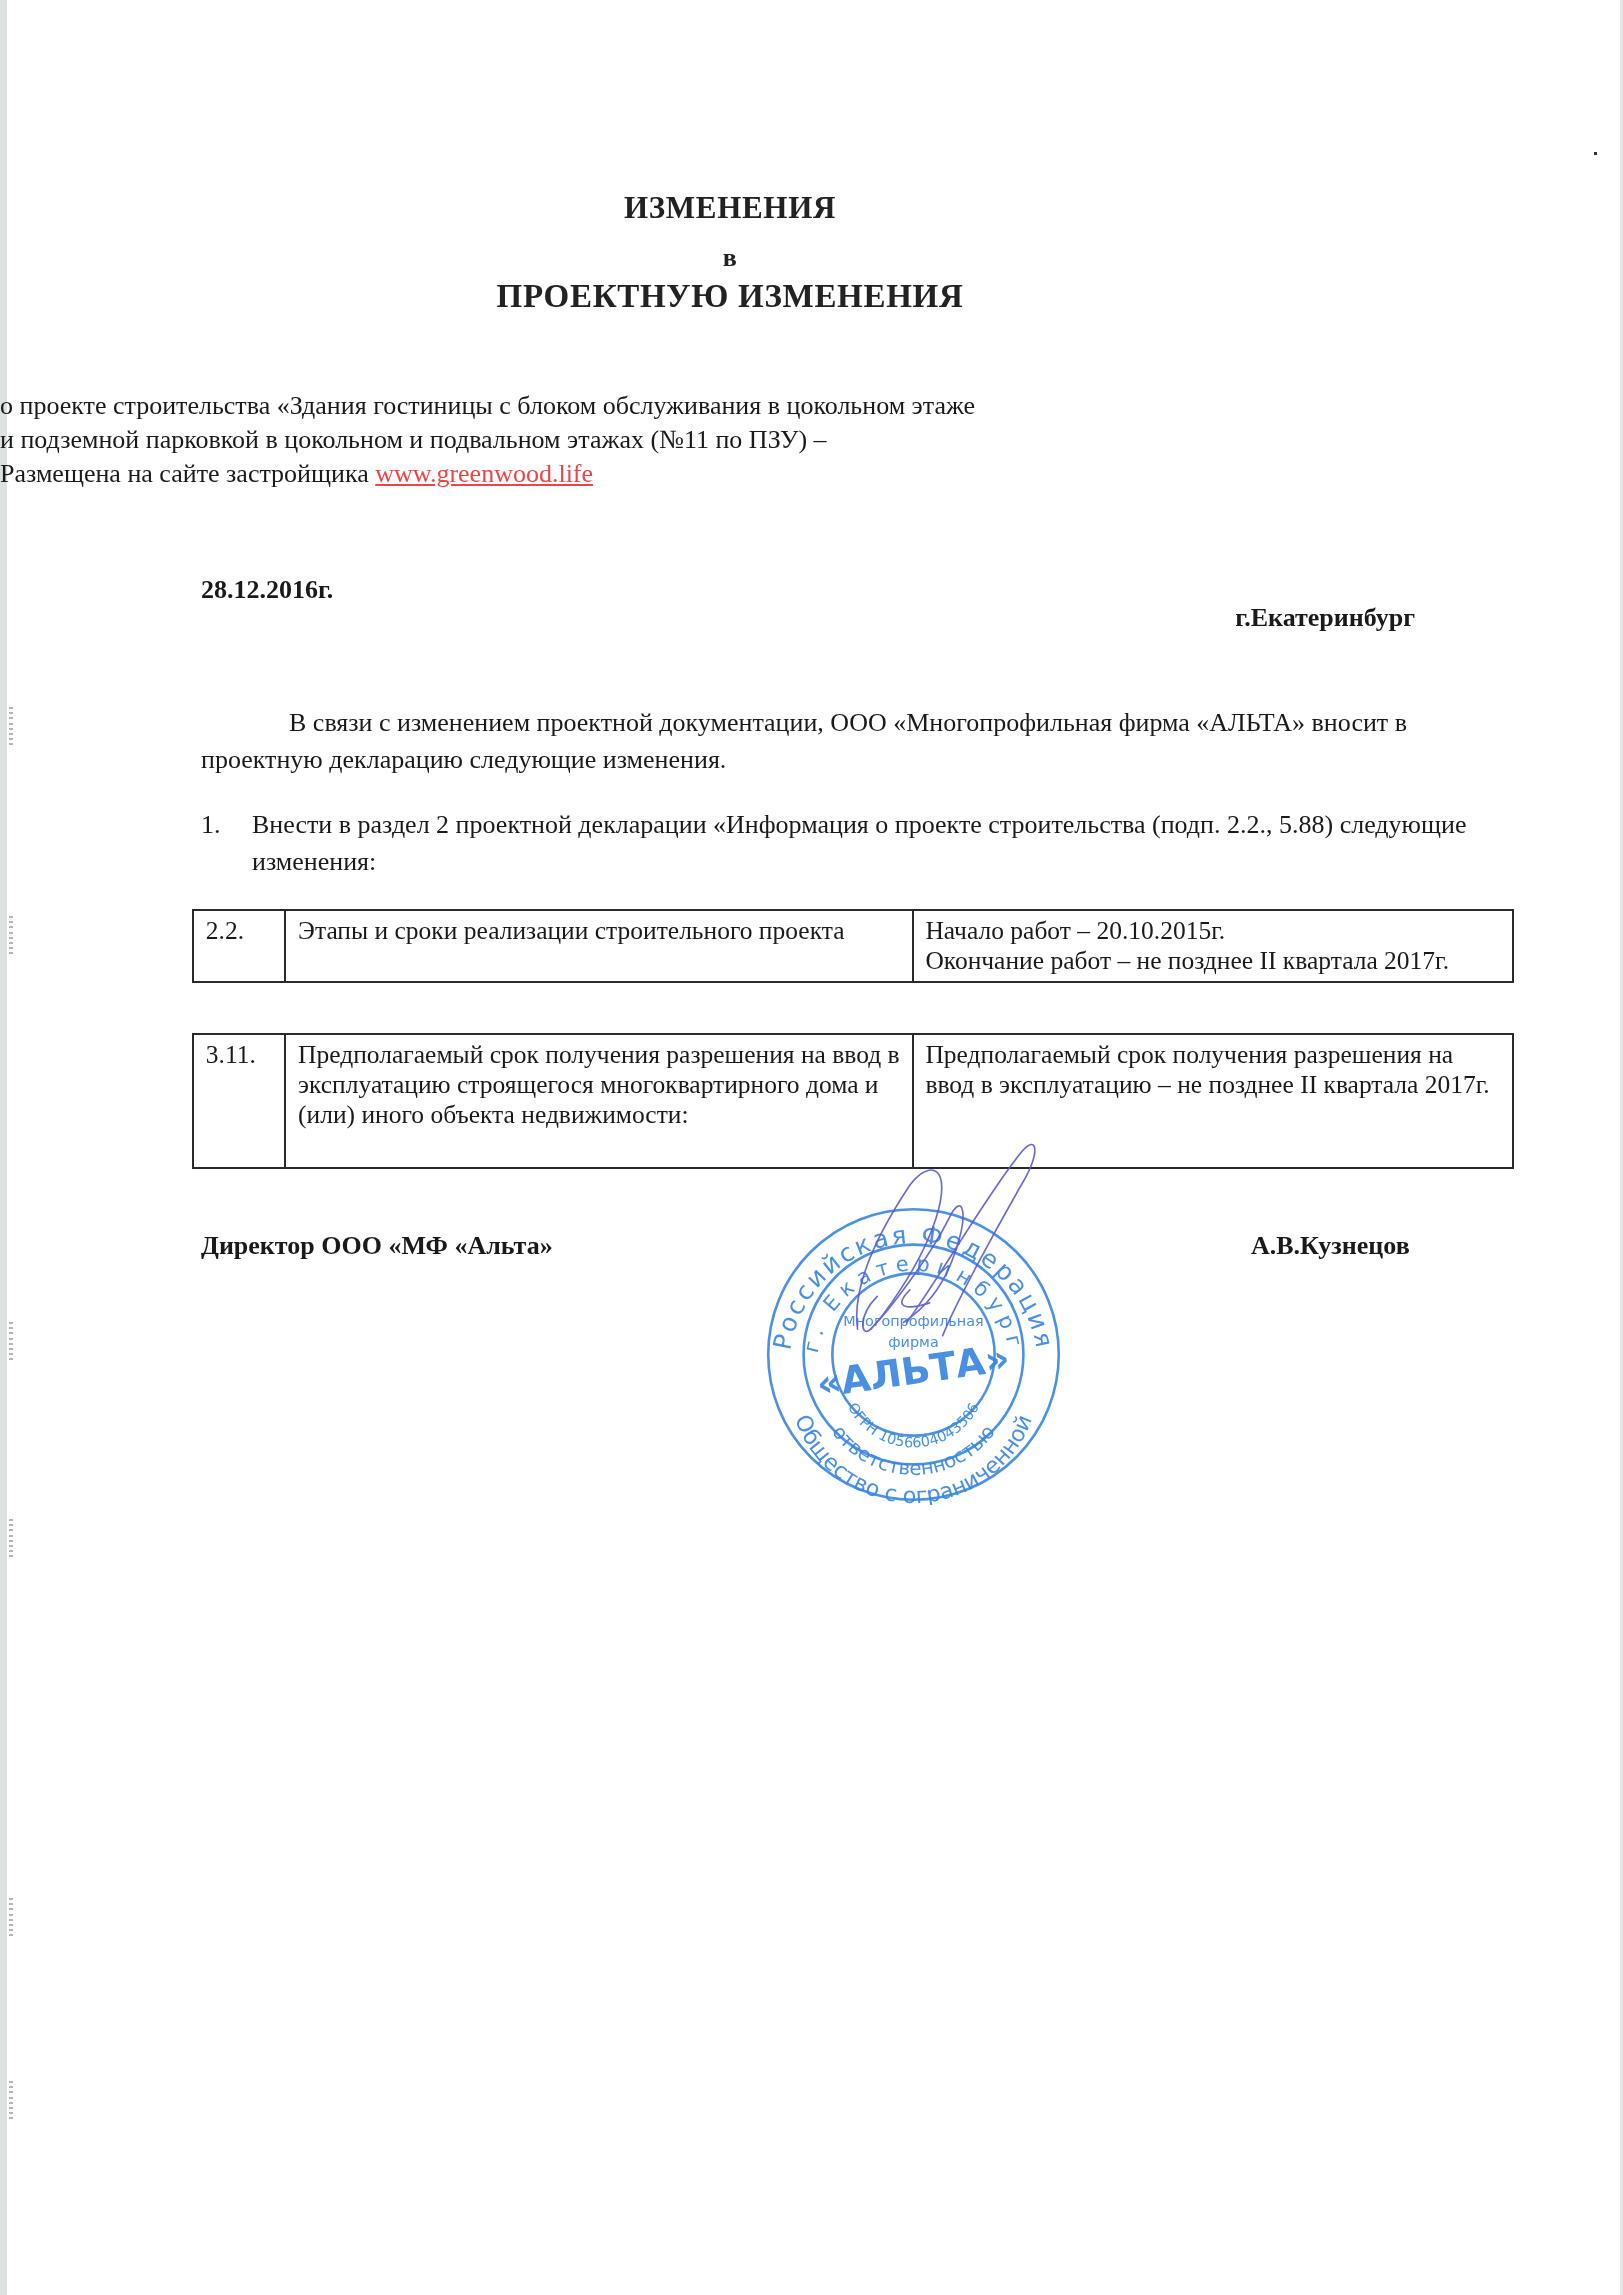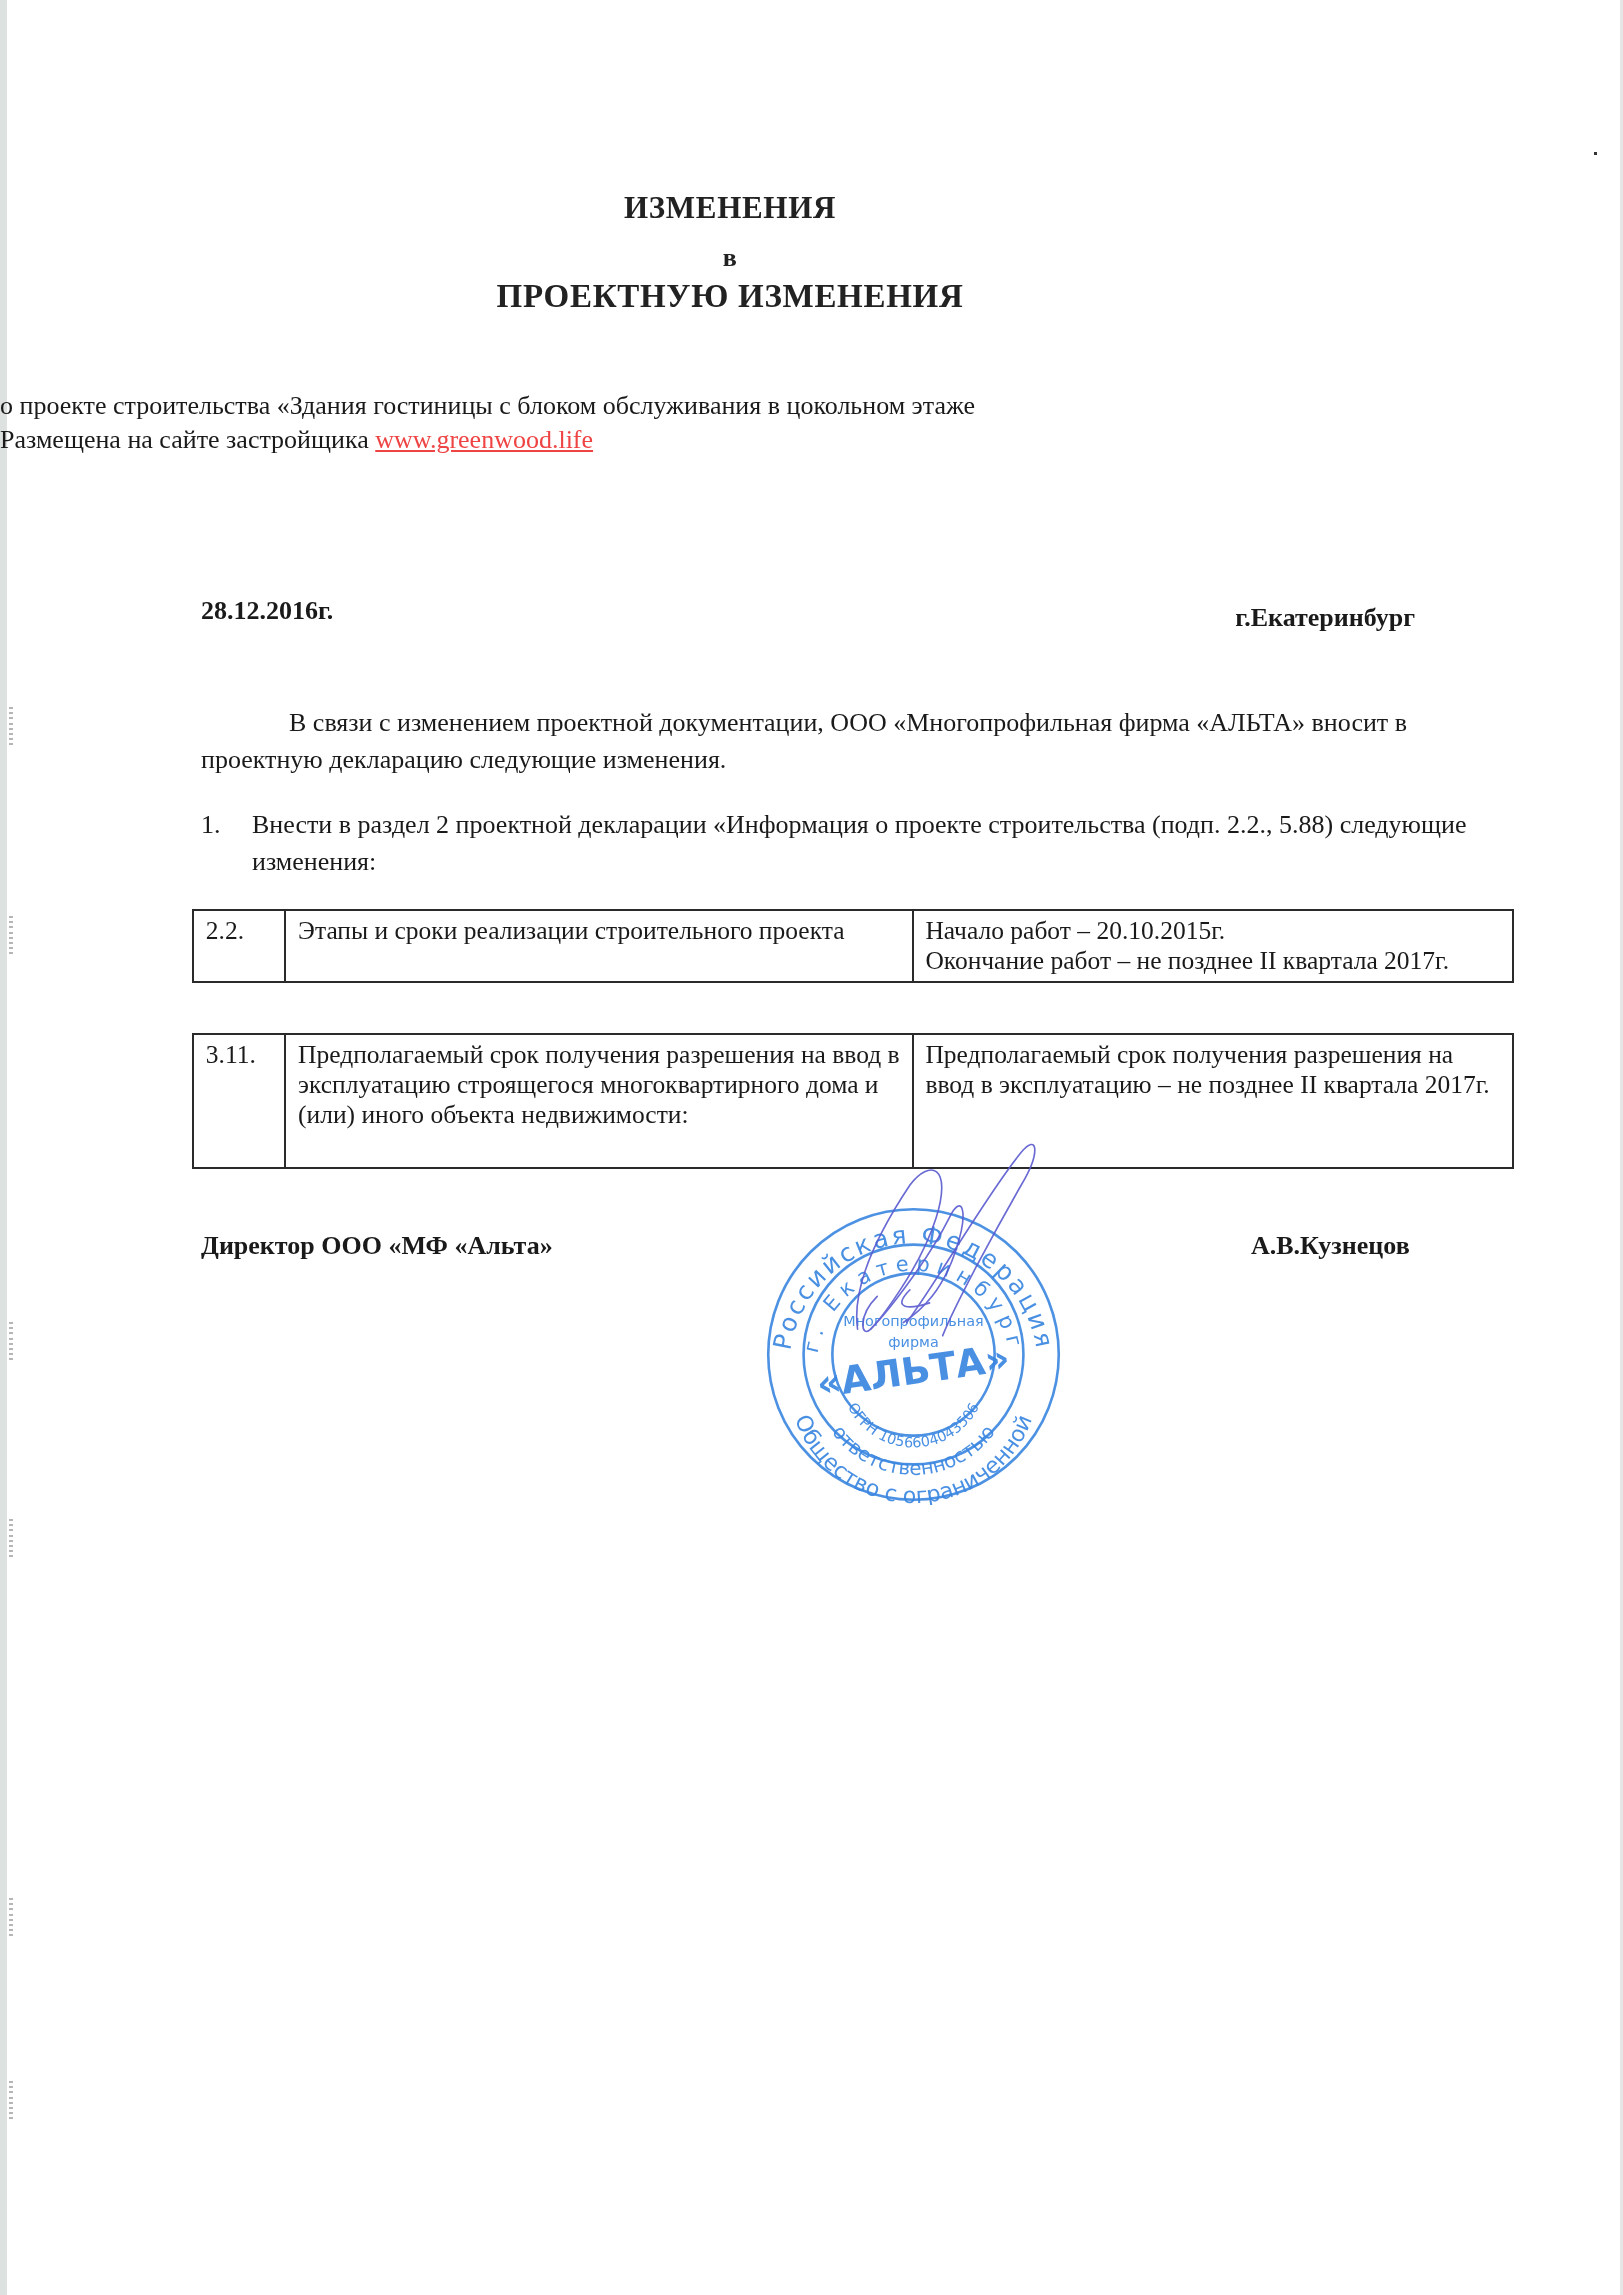--- a/index.html
+++ b/index.html
@@ -15,21 +15,21 @@
   .dot { position: absolute; width: 2.6px; height: 3.3px; background: #333; }
 
   .title { position: absolute; left: 0; width: 1460px; text-align: center; font-weight: bold; letter-spacing: 0.7px; color: #222; }
   .t1 { top: 190px; font-size: 31px; }
   .t2 { top: 243px; font-size: 26px; }
   .t3 { top: 278px; font-size: 33px; }
 
   .intro { position: absolute; left: 0; top: 389px; width: 1623px; text-align: left; font-size: 26px; line-height: 34px; }
   .intro a { color: #ef4444; }
 
-  .date { position: absolute; left: 201px; top: 596px; font-size: 26px; font-weight: bold; }
+  .date { position: absolute; left: 201px; top: 575px; font-size: 26px; font-weight: bold; }
   .city { position: absolute; right: 208px; top: 603px; font-size: 26px; font-weight: bold; }
 
   .para { position: absolute; left: 201px; top: 704px; width: 1283px; font-size: 26px; line-height: 37px; }
   .para .indent { display: inline-block; width: 88px; }
 
   .list { position: absolute; left: 201px; top: 806px; width: 1296px; font-size: 26px; line-height: 37px; }
   .list .num { position: absolute; left: 0; top: 0; }
   .list .txt { padding-left: 51px; }
 
   table.decl { position: absolute; border-collapse: collapse; font-size: 25.5px; line-height: 30px; border-radius: 23px; }
@@ -57,20 +57,21 @@
 <div class="speck" style="left:9.2px;top:1898px"></div>
 <div class="speck" style="left:9.2px;top:2081px"></div>
 <div class="dot" style="left:1594px;top:152px"></div>
 
 <div class="title t1">ИЗМЕНЕНИЯ</div>
 <div class="title t2">в</div>
 <div class="title t3">ПРОЕКТНУЮ ИЗМЕНЕНИЯ</div>
 
 <div class="intro">
   <div>о проекте  строительства «Здания гостиницы с блоком обслуживания в цокольном этаже</div>
+  <div>и подземной парковкой в цокольном и подвальном этажах (№11 по ПЗУ) –</div>
   <div><span>Размещена на сайте застройщика </span><a href="www.greenwood.life">www.greenwood.life</a></div>
 </div>
 
 <div class="date">28.12.2016г.</div>
 <div class="city">г.Екатеринбург</div>
 
 <div class="para"><span class="indent"></span><span>В связи с изменением проектной документации, ООО «Многопрофильная фирма «АЛЬТА» вносит в проектную декларацию следующие изменения.</span></div>
 
 <div class="list">
   <div>

